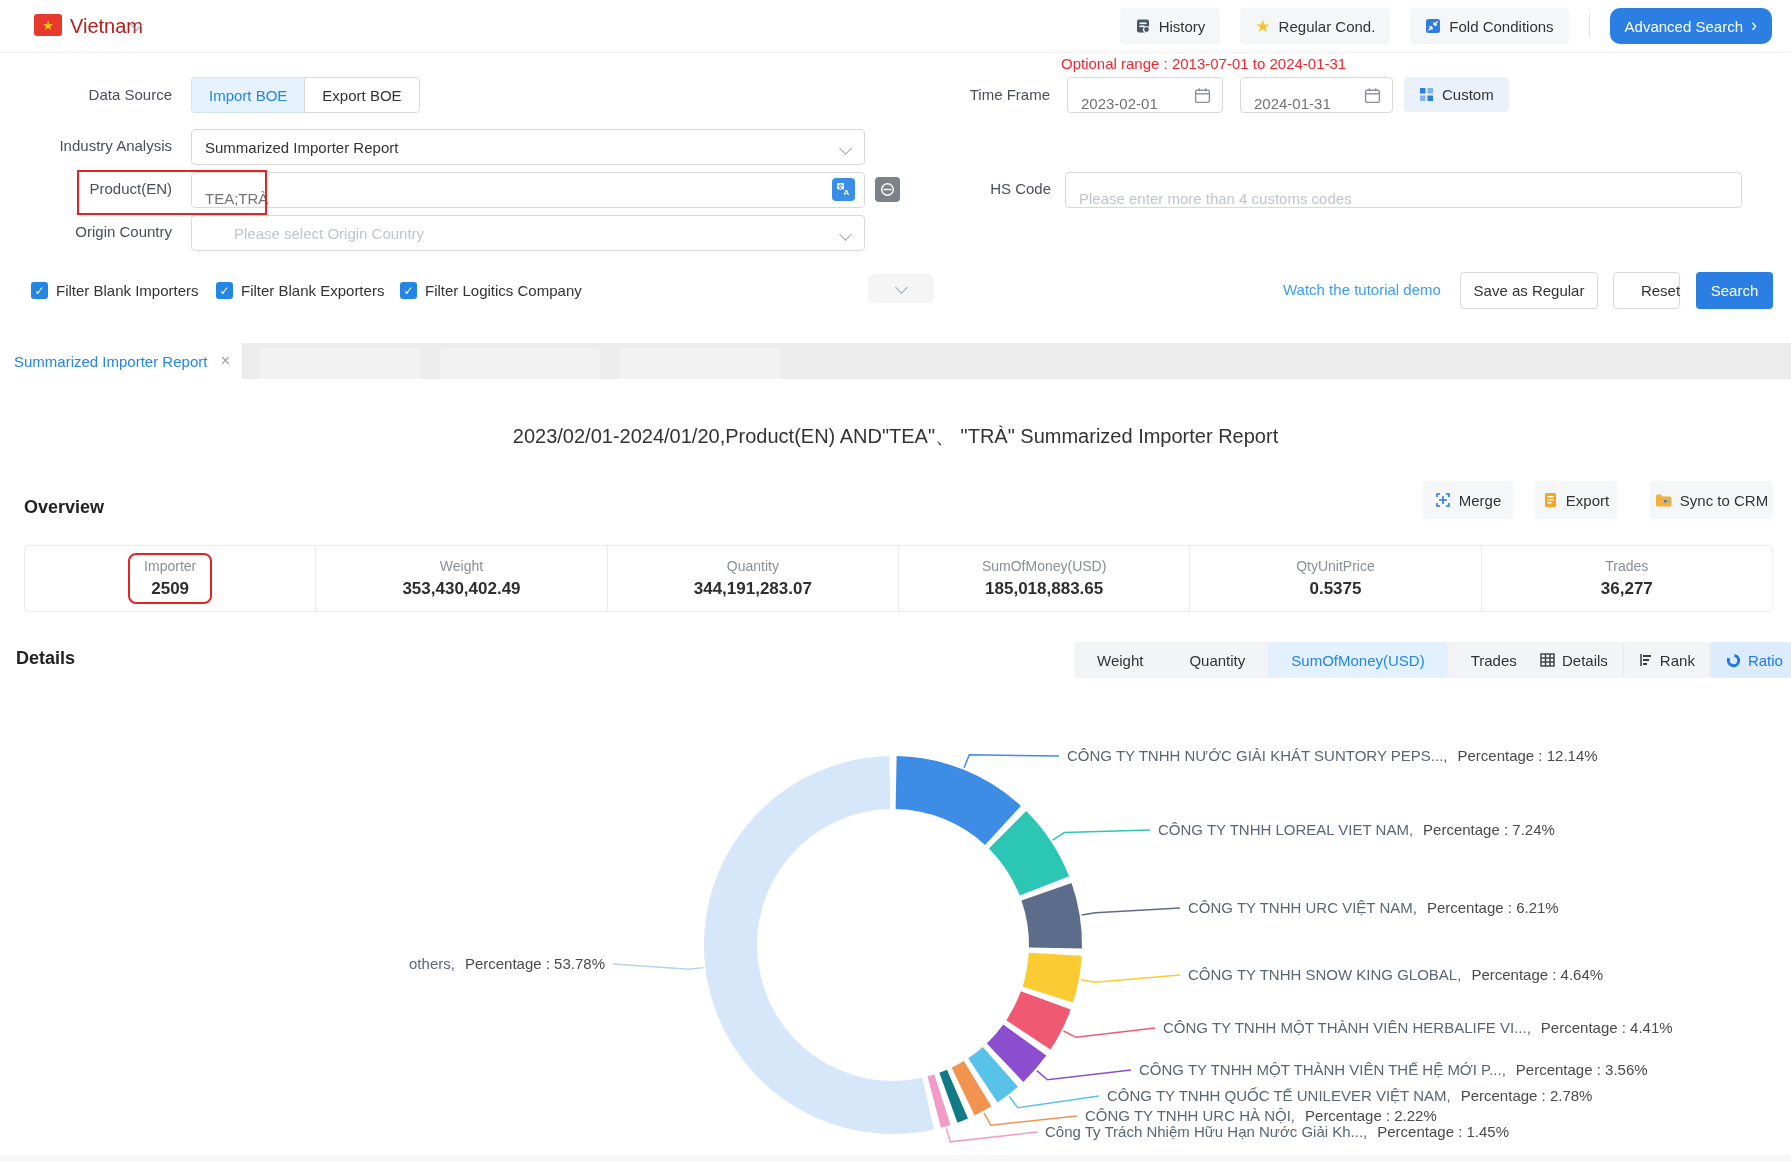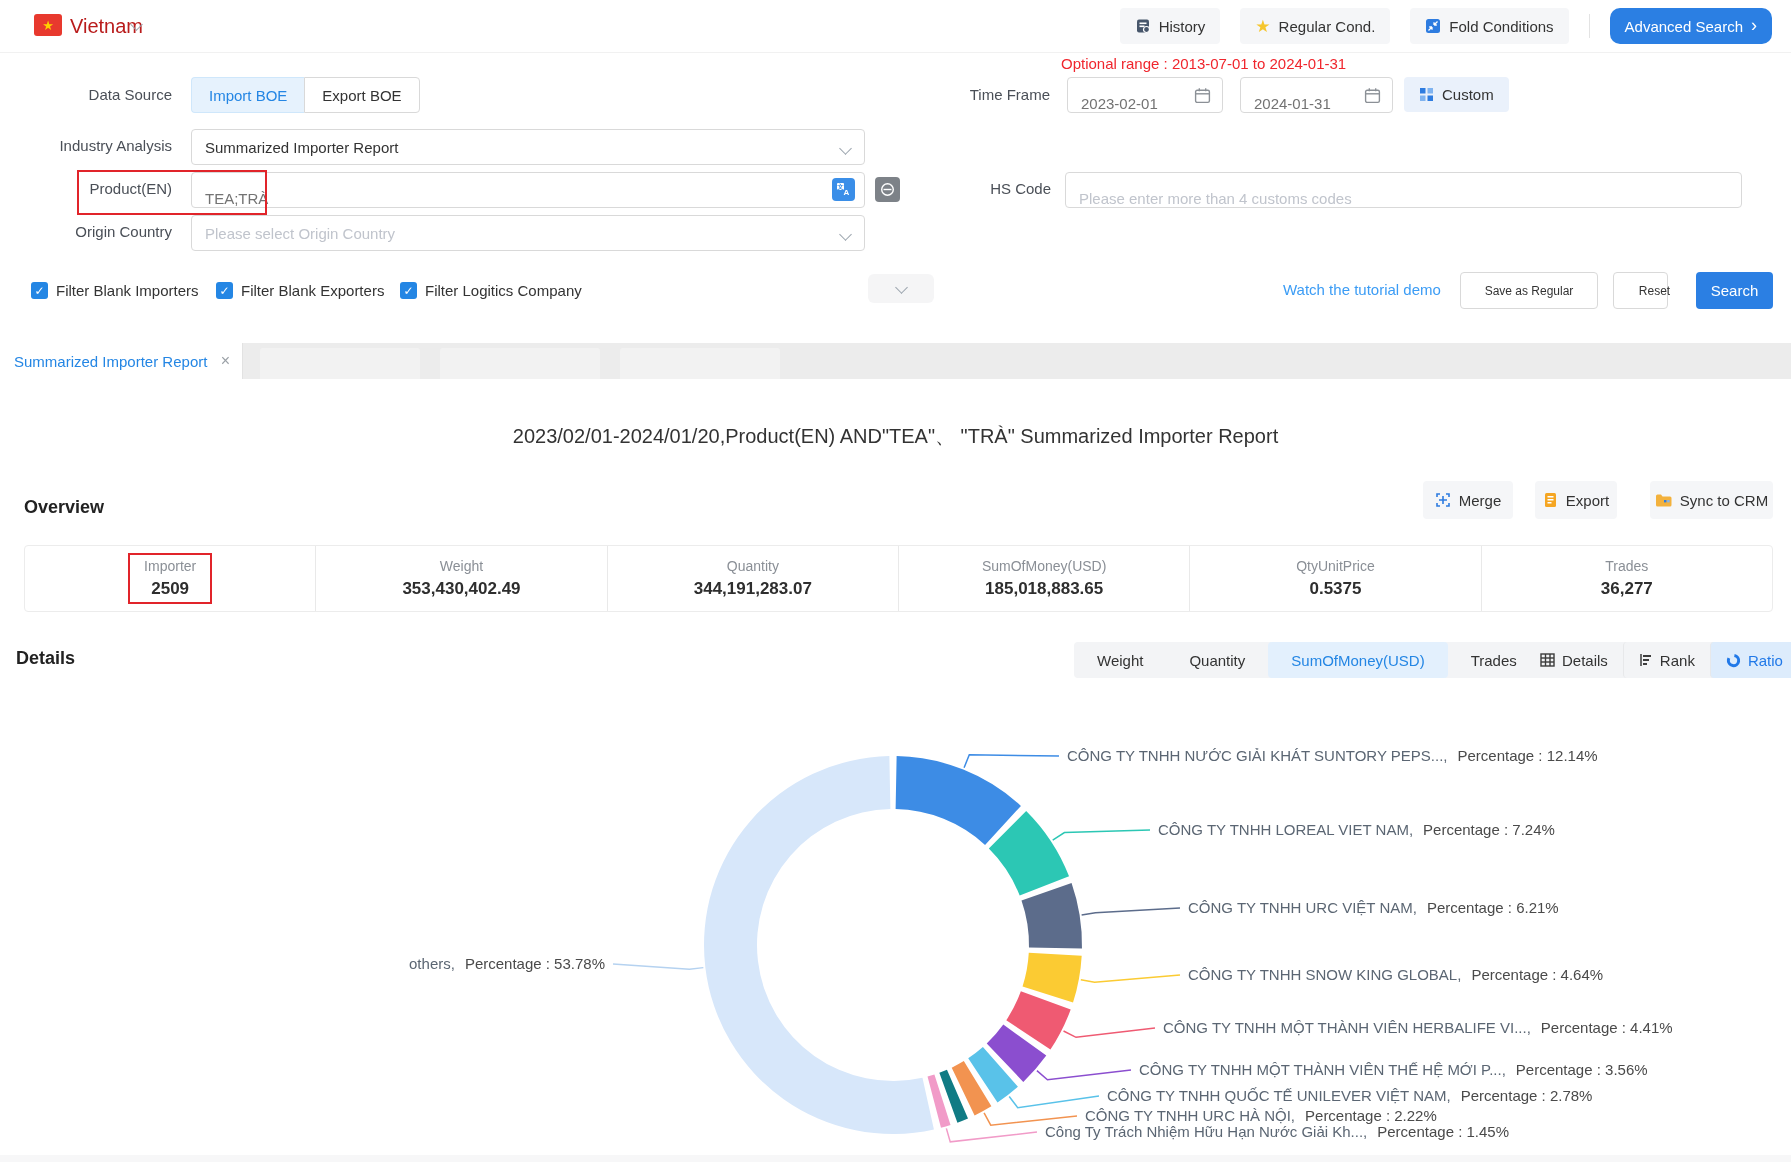--- a/index.html
+++ b/index.html
@@ -26,33 +26,33 @@
   .seg{position:absolute;display:flex;height:36px;}
   .seg .cell{display:flex;align-items:center;padding:0 17px;font-size:15px;border:1px solid #d9d9d9;background:#fff;cursor:pointer;}
   .seg .cell.first{border-radius:4px 0 0 4px;border-right:none;}
   .seg .cell.last{border-radius:0 4px 4px 0;}
   .seg .cell.active{background:#e6f2fd;color:#2486e4;border-color:#cfe7fb;}
   .optrange{position:absolute;left:1061px;top:55px;font-size:15px;color:#f0262d;}
   .inputbox{position:absolute;height:36px;border:1px solid #d9d9d9;border-radius:4px;background:#fff;
             display:flex;align-items:center;padding:0 13px;font-size:15px;color:#333;box-sizing:border-box;}
   .inputbox input{border:none;outline:none;font:inherit;color:#737373;width:100%;background:transparent;padding:0;margin-top:16px;}
   .inputbox input::placeholder{color:#c0c4cc;}
-  .placeholder{color:#c0c4cc;}
+  .placeholder{color:#c0c4cc;margin-left:29px;}
   .boxchev{position:absolute;right:14px;top:14px;}
   .calicon{position:absolute;right:11px;top:9px;}
   .iconbtn{position:absolute;border-radius:4px;display:flex;align-items:center;justify-content:center;cursor:pointer;}
   .redbox{position:absolute;border:2px solid #e1242a;pointer-events:none;}
   .cbrow{position:absolute;top:282px;display:flex;align-items:center;gap:8px;font-size:15px;color:#333;}
   .cbox{width:17px;height:17px;background:#2486e4;border-radius:3px;color:#fff;font-size:12px;
         display:flex;align-items:center;justify-content:center;cursor:pointer;}
   .expander{position:absolute;left:868px;top:274px;width:66px;height:29px;background:#f5f5f6;border-radius:6px;
             display:flex;align-items:center;justify-content:center;cursor:pointer;}
   .link{position:absolute;font-size:15px;color:#3b9cf5;cursor:pointer;}
   .obtn{position:absolute;height:37px;background:#fff;border:1px solid #d9d9d9;border-radius:4px;
-        display:flex;align-items:center;justify-content:center;font-size:12px;color:#333;cursor:pointer;box-sizing:border-box;}
+        display:flex;align-items:center;justify-content:center;font-size:15px;color:#333;cursor:pointer;box-sizing:border-box;}
   .bbtn{position:absolute;height:37px;background:#2b7fe3;border-radius:4px;display:flex;align-items:center;
         justify-content:center;font-size:15px;color:#fff;cursor:pointer;}
 
   
   .tabbar{position:absolute;left:0;top:343px;width:100%;height:36px;background:#ececec;}
   .ghost{position:absolute;top:5px;height:31px;background:#f2f2f2;border-radius:3px 3px 0 0;}
   .acttab{position:absolute;left:0;top:0;width:242px;height:36px;background:#fff;display:flex;align-items:center;
           border-right:1px solid #e2e2e2;cursor:pointer;}
   .acttab .t{margin-left:14px;font-size:15px;color:#2486e4;}
   .acttab .x{margin-left:auto;margin-right:12px;color:#9aa0a6;font-size:16px;cursor:pointer;}
@@ -60,21 +60,21 @@
   
   .rtitle{position:absolute;left:0;top:423px;width:100%;text-align:center;font-size:20px;font-weight:500;color:#333;}
   .h2{position:absolute;font-size:18px;font-weight:bold;color:#222;}
   .gbtn{position:absolute;height:38px;background:#f5f6f8;border-radius:4px;display:flex;align-items:center;
         justify-content:center;gap:8px;font-size:15px;color:#333;cursor:pointer;}
   .stats{position:absolute;left:24px;top:545px;width:1749px;height:67px;border:1px solid #ececec;border-radius:4px;
          background:#fff;display:flex;box-sizing:border-box;}
   .stat{flex:1;display:flex;align-items:center;justify-content:center;border-left:1px solid #e9e9e9;}
   .stat:first-child{border-left:none;}
   .statin{display:flex;flex-direction:column;align-items:center;padding:3px 14px;border:2px solid transparent;}
-  .statin.hl{border-color:#e1242a;}
+  .statin.hl{border-color:#e1242a;border-radius:8px;}
   .slabel{font-size:14px;color:#8a8f96;}
   .sval{font-size:17px;font-weight:bold;color:#2e2e2e;margin-top:5px;}
 
   
   .mtabs{position:absolute;left:1074px;top:642px;height:36px;background:#f3f4f6;border-radius:4px;display:flex;}
   .mtabs .cell{display:flex;align-items:center;padding:0 23px;font-size:15px;color:#333;cursor:pointer;border-radius:4px;}
   .mtabs .cell.active{background:#e3f0fd;color:#2486e4;}
   .vtabs{position:absolute;left:1525px;top:642px;height:36px;background:#f3f4f6;border-radius:4px;display:flex;}
   .vtabs .cell{display:flex;align-items:center;gap:7px;padding:0 15px;font-size:15px;color:#333;cursor:pointer;border-left:1px solid #e7e8ea;border-radius:4px;}
   .vtabs .cell:first-child{border-left:none;}
@@ -209,21 +209,21 @@
         <span>Filter Logitics Company</span>
       </div>
     </div>
 
   <div class="expander">
       <span class="chev" style="margin-top:-3px;"></span>
     </div>
 
   <div class="link" style="left:1283px;top:281px;">Watch the tutorial demo</div>
   <div class="obtn" style="left:1460px;top:272px;width:138px;">Save as Regular</div>
-  <div class="obtn" style="left:1613px;top:272px;width:55px;padding-left:28px;">Reset</div>
+  <div class="obtn" style="left:1613px;top:272px;width:67px;padding-left:28px;">Reset</div>
   <div class="bbtn" style="left:1696px;top:272px;width:77px;">Search</div>
 
   <div class="tabbar">
     <div class="ghost" style="left:260px;width:160px;"></div>
     <div class="ghost" style="left:440px;width:160px;"></div>
     <div class="ghost" style="left:620px;width:160px;"></div>
     <div class="acttab">
       <span class="t">Summarized Importer Report</span>
       <span class="x">×</span>
     </div>

